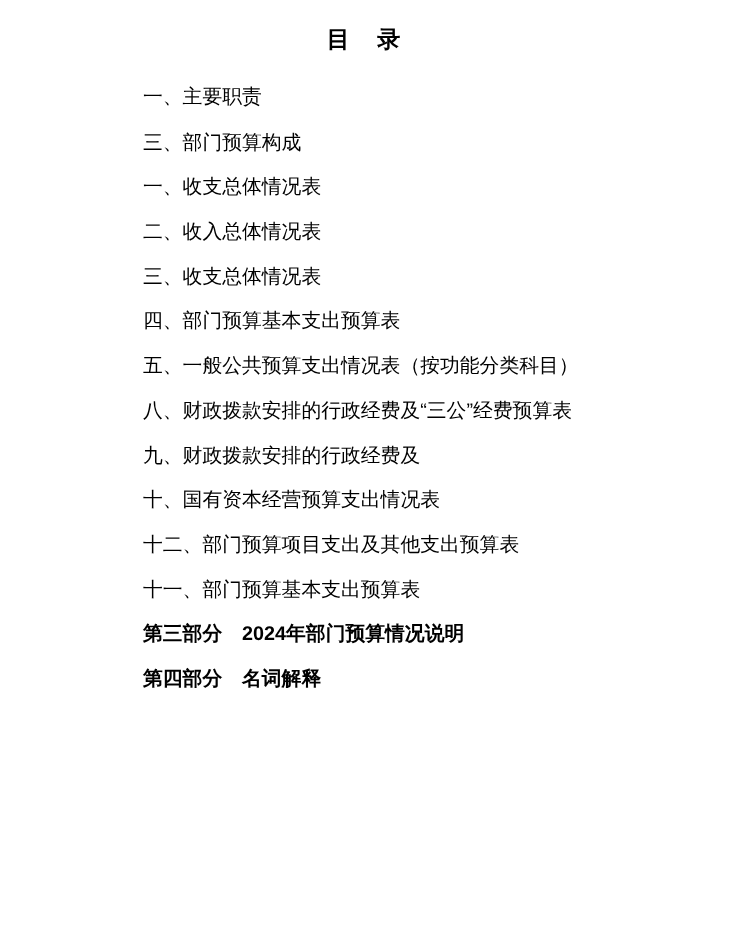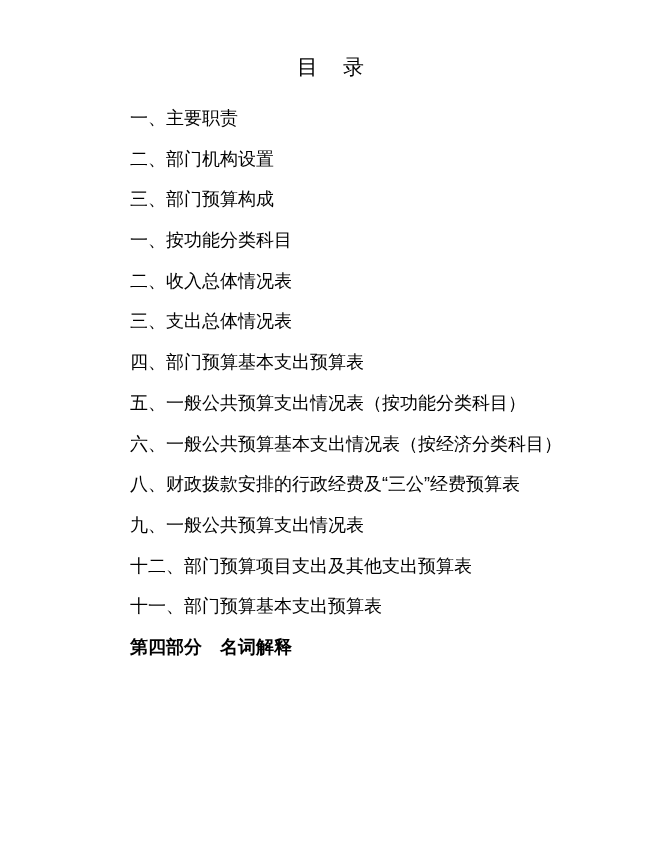--- a/index.html
+++ b/index.html
@@ -15,25 +15,25 @@
     font-family: "Liberation Sans", sans-serif;
   }
   .page {
     width: 663px;
     height: 853px;
     background: #ffffff;
     box-sizing: border-box;
   }
   .doc-title {
     margin: 0;
-    padding-top: 53px;
+    padding-top: 23px;
     text-align: center;
     font-size: 21px;
     line-height: 27px;
-    font-weight: normal;
+    font-weight: bold;
     letter-spacing: 2px;
     white-space: pre;
   }
   .toc-list {
     margin-top: 18px;
     padding-left: 130px;
     padding-right: 30px;
   }
   .toc-entry {
     margin: 0;
@@ -49,27 +49,27 @@
   }
 </style>
 </head>
 <body>
 
 <main class="page">
   <h1 class="doc-title">目　录</h1>
 
   <section class="toc-list" id="toc-list">
       <p class="toc-entry item">一、主要职责</p>
-      <p class="toc-entry item">二、部门机构设置</p>
       <p class="toc-entry item">三、部门预算构成</p>
-      <p class="toc-entry item">一、按功能分类科目</p>
+      <p class="toc-entry item">一、收支总体情况表</p>
       <p class="toc-entry item">二、收入总体情况表</p>
-      <p class="toc-entry item">三、支出总体情况表</p>
+      <p class="toc-entry item">三、收支总体情况表</p>
       <p class="toc-entry item">四、部门预算基本支出预算表</p>
       <p class="toc-entry item">五、一般公共预算支出情况表（按功能分类科目）</p>
-      <p class="toc-entry item">六、一般公共预算基本支出情况表（按经济分类科目）</p>
       <p class="toc-entry item">八、财政拨款安排的行政经费及“三公”经费预算表</p>
-      <p class="toc-entry item">九、一般公共预算支出情况表</p>
+      <p class="toc-entry item">九、财政拨款安排的行政经费及</p>
+      <p class="toc-entry item">十、国有资本经营预算支出情况表</p>
       <p class="toc-entry item">十二、部门预算项目支出及其他支出预算表</p>
       <p class="toc-entry item">十一、部门预算基本支出预算表</p>
+      <p class="toc-entry section">第三部分　2024年部门预算情况说明</p>
       <p class="toc-entry section">第四部分　名词解释</p>
     </section>
 </main>
 
 </body></html>

